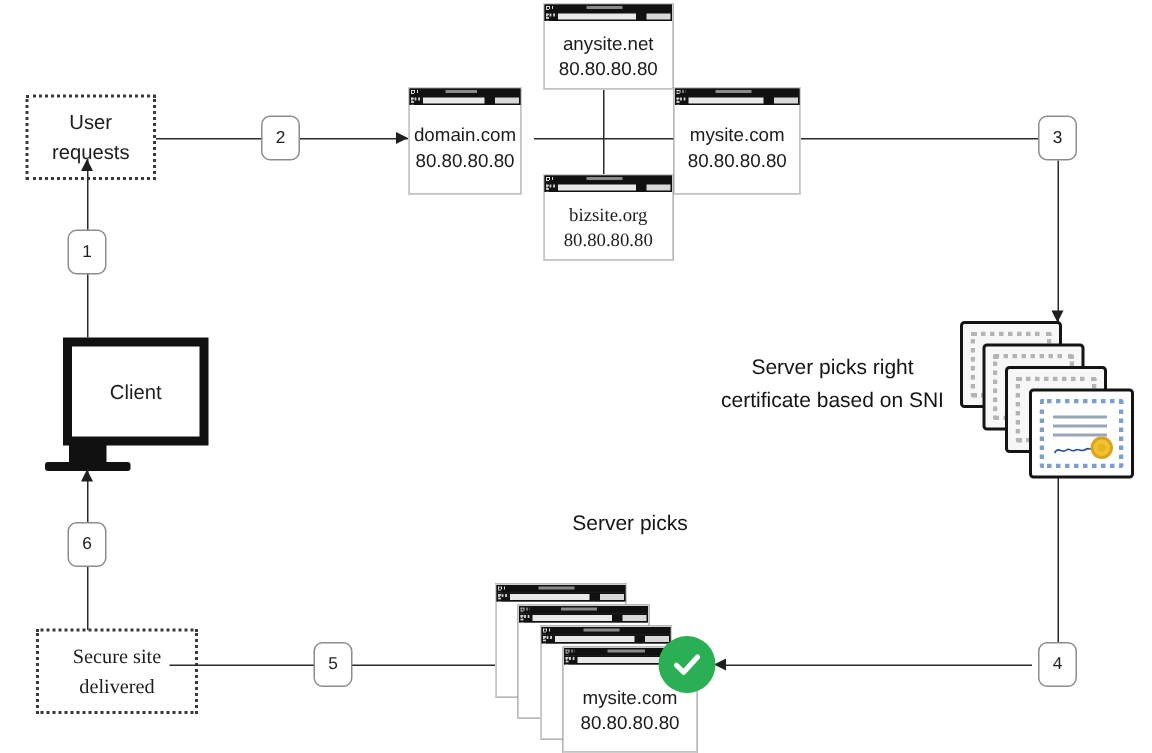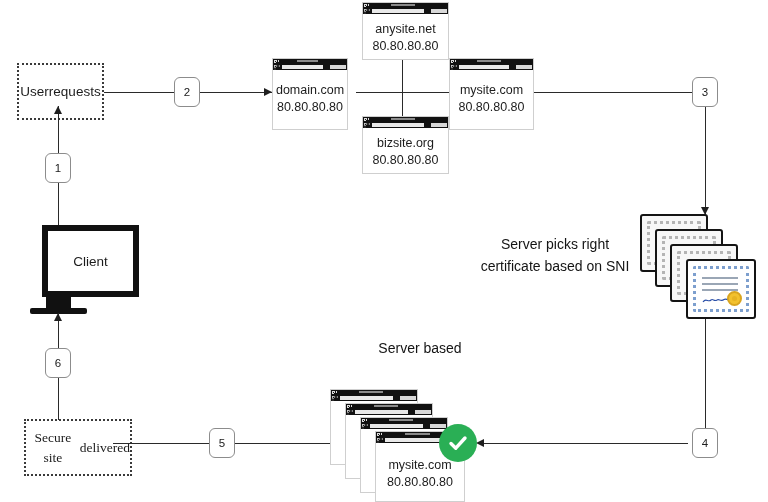--- a/index.html
+++ b/index.html
@@ -18,21 +18,21 @@
     background: #ffffff;
     overflow: hidden;
   }
 
   
   .dotted-box {
     position: absolute;
     border: 2px dotted #3a3a3a;
     background: #ffffff;
     display: flex;
-    flex-direction: row;
+    flex-direction: column;
     align-items: center;
     justify-content: center;
     text-align: center;
     font-size: 13.5px;
     line-height: 1.45;
     color: #1c1c1c;
     box-sizing: border-box;
   }
 
   
@@ -364,21 +364,21 @@
       <div class="tb-urlbar"></div>
       <div class="tb-gap"></div>
       <div class="tb-btn"></div>
     </div>
     <div class="viewport">
       <div class="b-label">anysite.net</div>
       <div class="b-label">80.80.80.80</div>
     </div>
   </div>
 
-  <div class="browser" style="left:362px; top:116px; width:87px; height:58px; z-index:4;">
+  <div class="browser" style="left:362px; top:116px; width:87px; height:58px; z-index:4;font-family:Liberation Serif, serif;">
     <div class="titlebar">
       <div class="tl-dots"></div>
       <div class="tl-caption"></div>
     </div>
     <div class="toolbar">
       <div class="tb-icons"></div>
       <div class="tb-urlbar"></div>
       <div class="tb-gap"></div>
       <div class="tb-btn"></div>
     </div>
@@ -443,21 +443,21 @@
         <div></div>
         <div></div>
     </div>
     <svg class="cert-sig" viewBox="0 0 30 8">
       <path d="M1 6 C4 1, 6 7, 9 4 C11 2, 12 6, 15 4 C17 2.5, 19 6, 22 3.5 C24 2, 26 5, 29 3" fill="none" stroke="#2a4fa8" stroke-width="1.1"></path>
     </svg>
     <div class="cert-seal"></div>
   </div>
 
   <div class="caption" style="left:340px; top:338px; width:160px;">
-    <div>Server based</div>
+    <div>Server picks</div>
   </div>
 
   <div class="browser blank" style="left:330px; top:389px; width:88px; height:76px; z-index:2;">
     <div class="titlebar">
       <div class="tl-dots"></div>
       <div class="tl-caption"></div>
     </div>
     <div class="toolbar">
       <div class="tb-icons"></div>
       <div class="tb-urlbar"></div>

